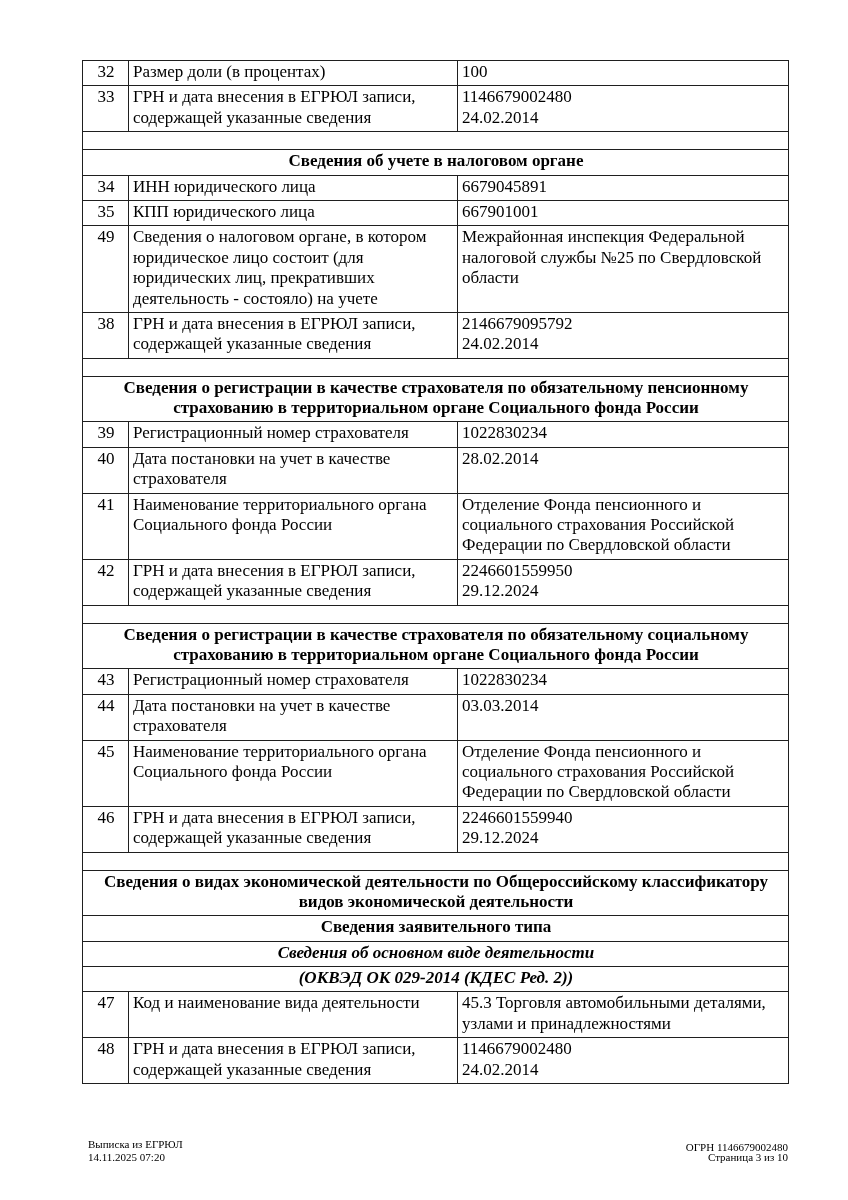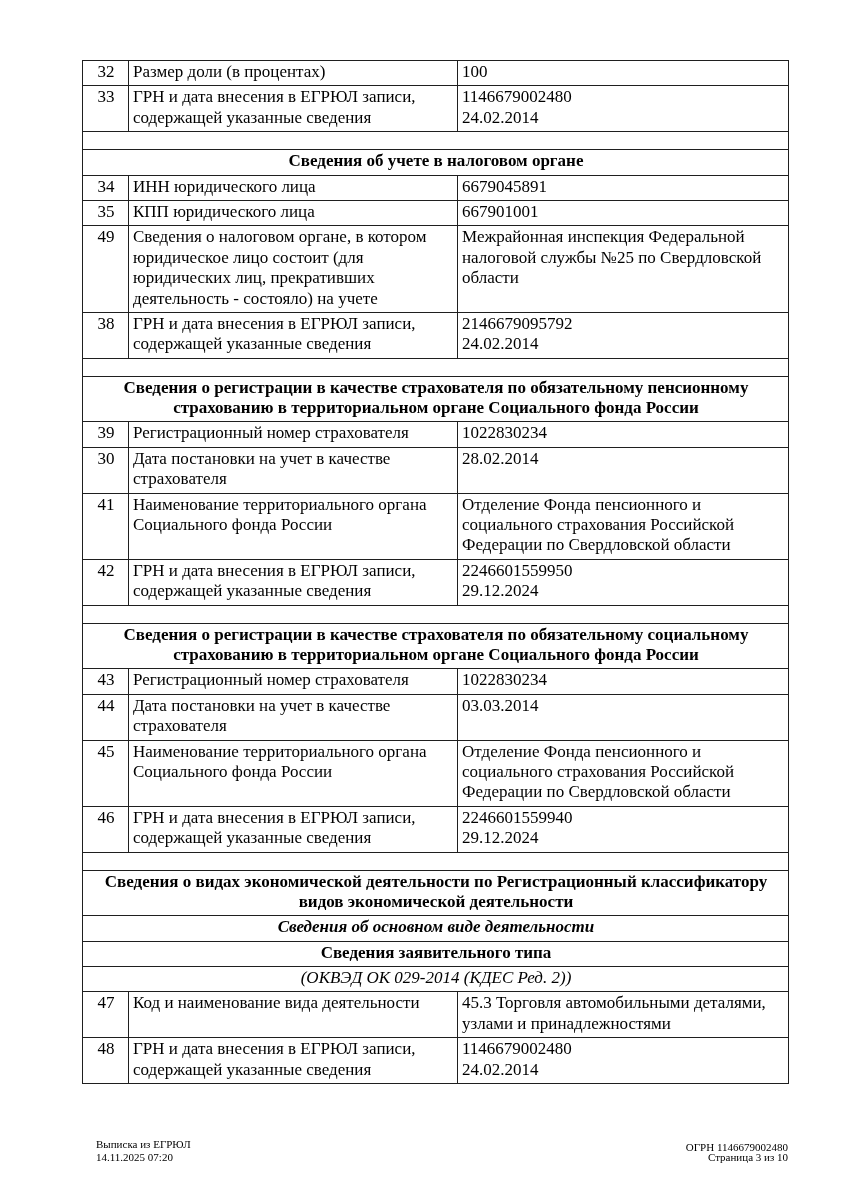--- a/index.html
+++ b/index.html
@@ -36,37 +36,37 @@
     text-align: center;
     padding-left: 0;
     padding-right: 0;
   }
   td.hdr {
     text-align: center;
     padding: 2px 10px 4px;
   }
   .s-bold { font-weight: 700; margin-left: 42px; }
   .s-bold-italic { font-weight: 700; font-style: italic; }
-  .s-italic { font-style: italic; }
+  .s-italic { font-style: italic; font-weight: bold; }
   tr.spacer td {
     height: 17px;
     padding: 0;
   }
   .footer {
     position: absolute;
     left: 82px;
     top: 1138px;
     width: 706px;
     height: 30px;
     font-size: 11px;
     line-height: 12.5px;
   }
   .footer-left {
     position: absolute;
-    left: 14px;
+    left: 6px;
     top: 0;
   }
   .footer-center {
     position: absolute;
     left: 0;
     right: 0;
     top: 3px;
     text-align: right;
   }
   .footer-right {
@@ -145,21 +145,21 @@
           <td colspan="3" class="hdr s-bold">Сведения о регистрации в качестве страхователя по обязательному пенсионному страхованию в территориальном органе Социального фонда России</td>
         </tr>
         <tr>
           <td class="num">39</td>
           <td class="lbl">Регистрационный номер страхователя</td>
           <td class="val">
             <div>1022830234</div>
           </td>
         </tr>
         <tr>
-          <td class="num">30</td>
+          <td class="num">40</td>
           <td class="lbl">Дата постановки на учет в качестве страхователя</td>
           <td class="val">
             <div>28.02.2014</div>
           </td>
         </tr>
         <tr>
           <td class="num">41</td>
           <td class="lbl">Наименование территориального органа Социального фонда России</td>
           <td class="val">
             <div>Отделение Фонда пенсионного и социального страхования Российской Федерации по Свердловской области</div>
@@ -205,27 +205,27 @@
           <td class="lbl">ГРН и дата внесения в ЕГРЮЛ записи, содержащей указанные сведения</td>
           <td class="val">
             <div>2246601559940</div>
             <div>29.12.2024</div>
           </td>
         </tr>
         <tr class="spacer">
           <td colspan="3"></td>
         </tr>
         <tr>
-          <td colspan="3" class="hdr s-bold">Сведения о видах экономической деятельности по Регистрационный классификатору видов экономической деятельности</td>
+          <td colspan="3" class="hdr s-bold">Сведения о видах экономической деятельности по Общероссийскому классификатору видов экономической деятельности</td>
+        </tr>
+        <tr>
+          <td colspan="3" class="hdr s-bold">Сведения заявительного типа</td>
         </tr>
         <tr>
           <td colspan="3" class="hdr s-bold-italic">Сведения об основном виде деятельности</td>
-        </tr>
-        <tr>
-          <td colspan="3" class="hdr s-bold">Сведения заявительного типа</td>
         </tr>
         <tr>
           <td colspan="3" class="hdr s-italic">(ОКВЭД ОК 029-2014 (КДЕС Ред. 2))</td>
         </tr>
         <tr>
           <td class="num">47</td>
           <td class="lbl">Код и наименование вида деятельности</td>
           <td class="val">
             <div>45.3 Торговля автомобильными деталями, узлами и принадлежностями</div>
           </td>

